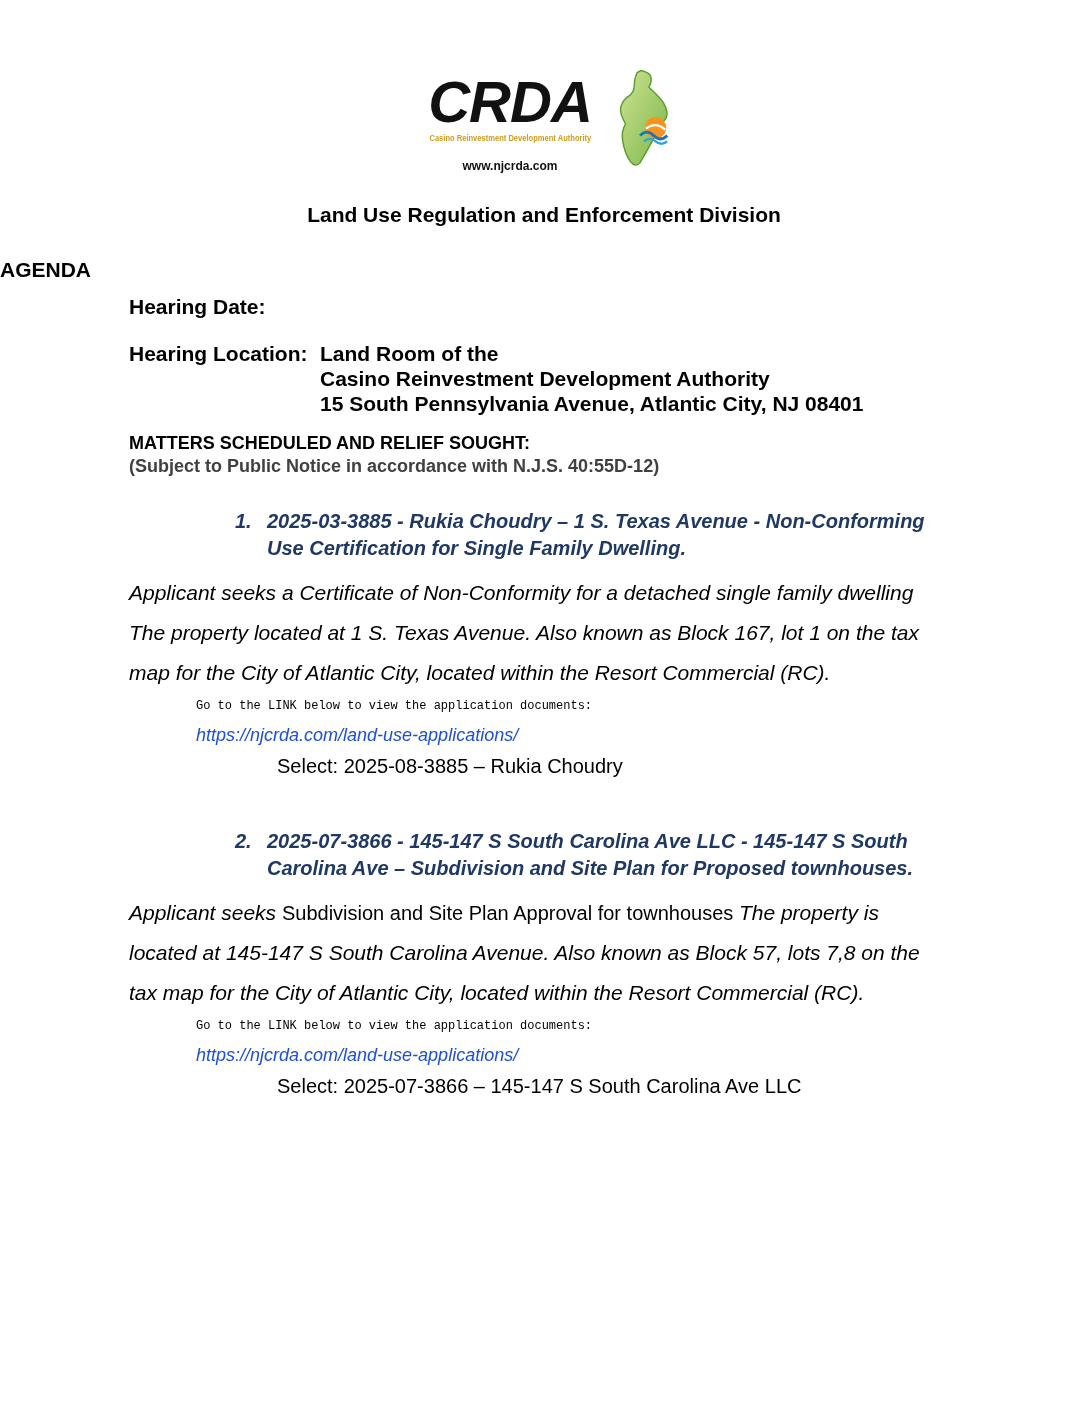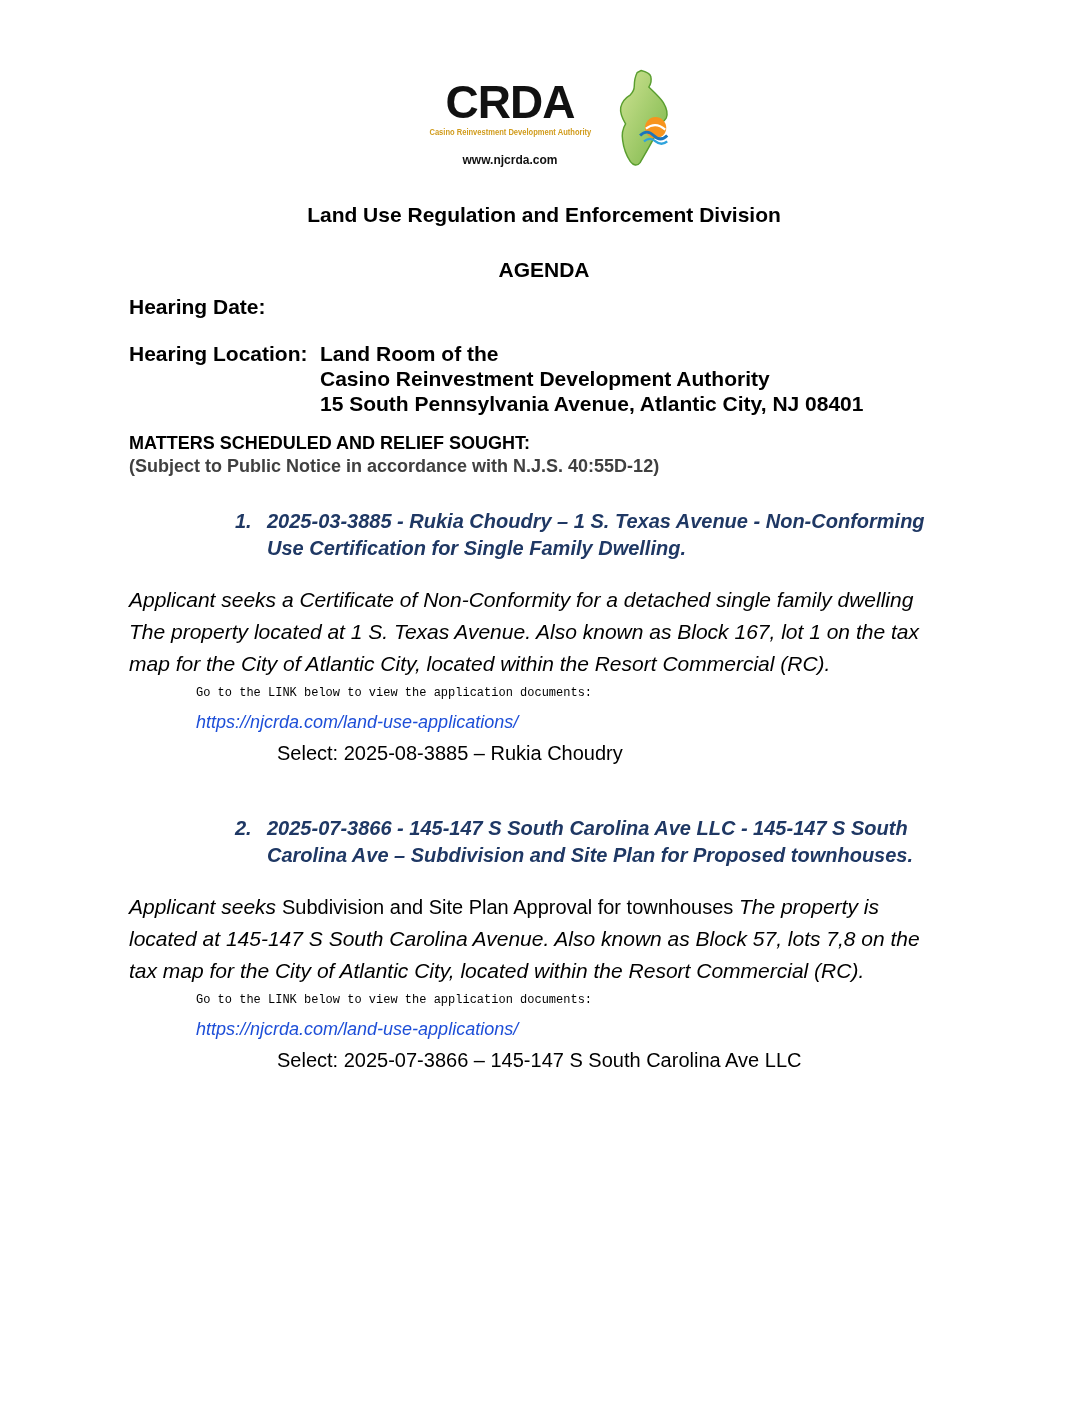--- a/index.html
+++ b/index.html
@@ -21,25 +21,26 @@
     justify-content: center;
     align-items: center;
     padding-top: 72px;
   }
   .logo-text-col {
     display: flex;
     flex-direction: column;
     align-items: center;
   }
   .logo-acronym {
-    font-size: 46px;
+    font-size: 58px;
     font-weight: 900;
     letter-spacing: -1px;
     color: #111111;
     line-height: 1;
+    font-style: italic;
   }
   .logo-tagline {
     font-size: 9px;
     font-weight: bold;
     color: #D19C1D;
     white-space: nowrap;
     transform: scaleX(0.84);
     transform-origin: center;
     margin-top: 2px;
   }
@@ -54,21 +55,21 @@
   
   .division-heading {
     margin-top: 30px;
     text-align: center;
     font-size: 21px;
     font-weight: bold;
     line-height: 22px;
   }
   .agenda-heading {
     margin-top: 33px;
-    text-align: center;
+    text-align: left;
     font-size: 21px;
     font-weight: bold;
     line-height: 22px;
   }
 
   
   .info-row { display: flex; font-size: 21px; font-weight: bold; }
   .info-row.date { margin-top: 14px; line-height: 24px; }
   .info-row.location { margin-top: 22px; line-height: 25px; }
   .info-label { width: 191px; flex: 0 0 191px; }
@@ -96,25 +97,25 @@
     margin-top: 30px;
     color: #1F3864;
     font-weight: bold;
     font-style: italic;
     font-size: 20px;
     line-height: 27px;
   }
   .item-number { width: 32px; flex: 0 0 32px; }
   .item-title { width: 690px; }
   .item-desc {
-    margin-top: 22px;
+    margin-top: 11px;
     width: 812px;
     font-size: 21px;
     font-style: italic;
-    line-height: 32px;
+    line-height: 40px;
   }
   .desc-plain { font-style: normal; font-size: 20px; }
   .link-instruction {
     margin-top: 3px;
     margin-left: 67px;
     font-size: 12px;
     line-height: 20px;
     font-family: Liberation Mono, monospace;
   }
   .link-url {

